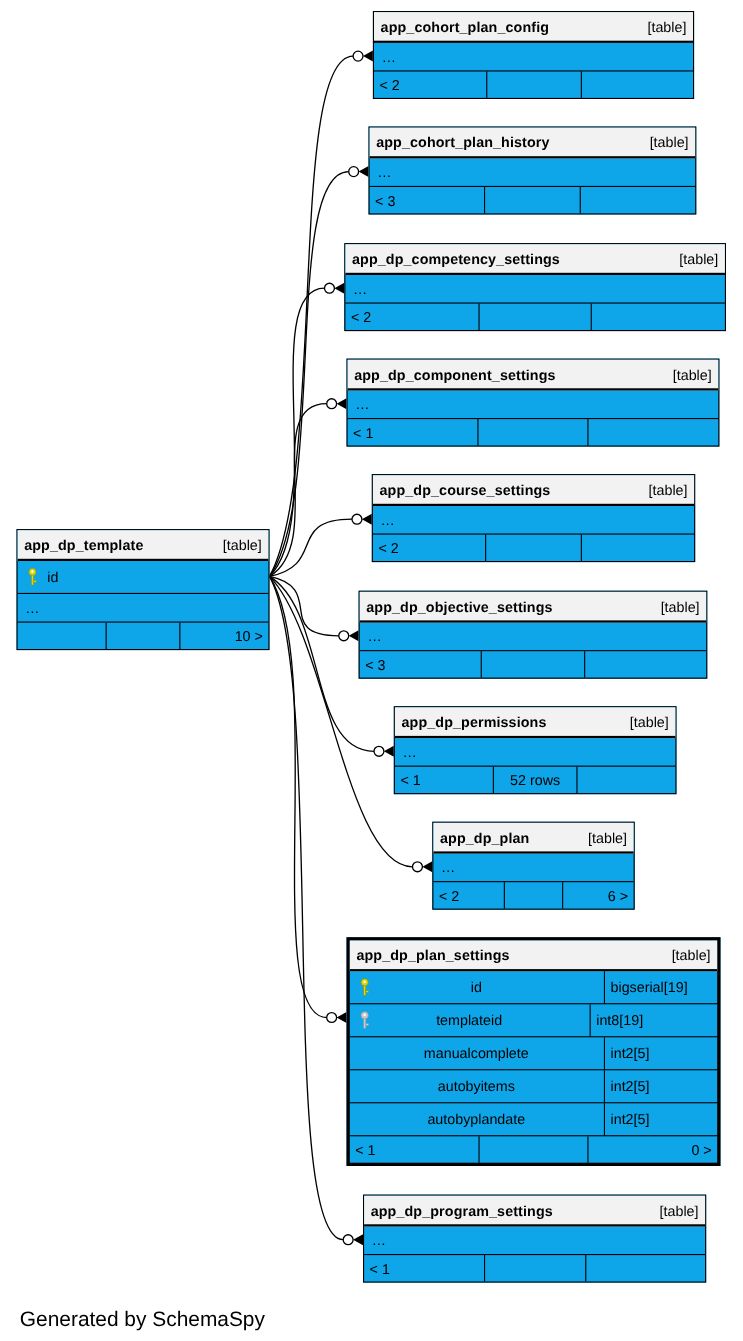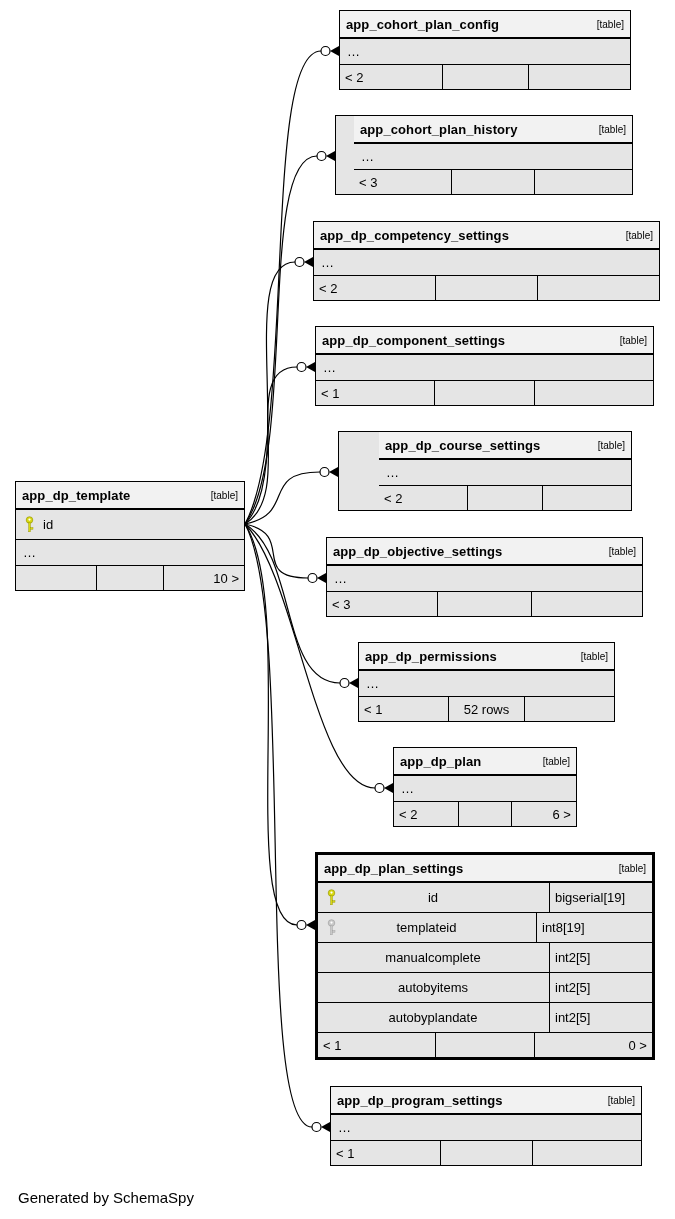--- a/index.html
+++ b/index.html
@@ -1,37 +1,37 @@
 <!DOCTYPE html>
 <html><head>
 <meta charset="utf-8">
 <style>
   html,body{margin:0;padding:0;background:#ffffff;}
   body{font-family:"Liberation Sans", sans-serif; color:#000;}
   #stage{position:relative;width:675px;height:1219px;background:#fff;overflow:hidden;}
   #edges{position:absolute;left:0;top:0;width:675px;height:1219px;}
-  .table-node{position:absolute;background:#e5e5e5;border:1px solid #000;box-sizing:border-box;}
+  .table-node{position:absolute;background:#0ea5e9;border:1px solid #000;box-sizing:border-box;}
   .table-node.emphasized{border-width:3px;}
   .t-header{display:flex;justify-content:space-between;align-items:center;height:28px;
             padding:0 6px;box-sizing:border-box;border-bottom:2px solid #000;background:#f2f2f2;}
   .t-name{font-weight:bold;font-size:13px;letter-spacing:0.1px;white-space:nowrap;}
-  .t-badge{font-size:10px;white-space:nowrap;}
+  .t-badge{font-size:13px;white-space:nowrap;}
   .t-row{display:flex;align-items:center;height:30px;border-bottom:1px solid #000;
          box-sizing:border-box;font-size:13px;}
   .t-row.ellipsis-row{height:26px;padding-left:7px;letter-spacing:1px;}
   .key-slot{width:27px;display:flex;justify-content:center;align-items:center;flex:none;}
   .f-name{flex:1;white-space:nowrap;overflow:hidden;}
   .f-type{flex:none;align-self:stretch;display:flex;align-items:center;
           border-left:1px solid #000;padding-left:5px;box-sizing:border-box;white-space:nowrap;margin-left:28px;}
   .t-footer{display:flex;height:24px;font-size:13px;box-sizing:border-box;}
   .t-footer .fc{display:flex;align-items:center;padding:0 5px;box-sizing:border-box;white-space:nowrap;}
   .fc-left{width:35%;}
   .fc-center{width:30%;justify-content:center;border-left:1px solid #000;border-right:1px solid #000;}
   .fc-right{width:35%;justify-content:flex-end;}
-  #caption{position:absolute;left:18px;top:1189px;font-size:15px;}
+  #caption{position:absolute;left:18px;top:1189px;font-size:19px;}
 </style>
 </head>
 <body>
 
 <div id="stage">
   <svg id="edges" xmlns="http://www.w3.org/2000/svg" viewBox="0 0 675 1219">
       <path d="M 245,524 C 297,429.4 261,51 321,51" fill="none" stroke="#000000" stroke-width="1.2"></path>
       <circle cx="325.5" cy="51" r="4.5" fill="#ffffff" stroke="#000000" stroke-width="1.2"></circle>
       <path d="M 330,51 L 339,46 L 339,56 Z" fill="#000000"></path>
       <path d="M 245,524 C 297,450.4 257,156 317,156" fill="none" stroke="#000000" stroke-width="1.2"></path>
@@ -68,21 +68,21 @@
           <span class="t-name">app_cohort_plan_config</span>
           <span class="t-badge">[table]</span>
         </div>
         <div class="t-row ellipsis-row">…</div>
         <div class="t-footer">
           <span class="fc fc-left">&lt; 2</span>
           <span class="fc fc-center"></span>
           <span class="fc fc-right"></span>
         </div>
       </div>
-      <div class="table-node" style="left: 335px; top: 115px; width: 298px; padding-left: 18px;">
+      <div class="table-node" style="left: 335px; top: 115px; width: 298px;">
         <div class="t-header">
           <span class="t-name">app_cohort_plan_history</span>
           <span class="t-badge">[table]</span>
         </div>
         <div class="t-row ellipsis-row">…</div>
         <div class="t-footer">
           <span class="fc fc-left">&lt; 3</span>
           <span class="fc fc-center"></span>
           <span class="fc fc-right"></span>
         </div>
@@ -104,21 +104,21 @@
           <span class="t-name">app_dp_component_settings</span>
           <span class="t-badge">[table]</span>
         </div>
         <div class="t-row ellipsis-row">…</div>
         <div class="t-footer">
           <span class="fc fc-left">&lt; 1</span>
           <span class="fc fc-center"></span>
           <span class="fc fc-right"></span>
         </div>
       </div>
-      <div class="table-node" style="left: 338px; top: 431px; width: 294px; padding-left: 40px;">
+      <div class="table-node" style="left: 338px; top: 431px; width: 294px;">
         <div class="t-header">
           <span class="t-name">app_dp_course_settings</span>
           <span class="t-badge">[table]</span>
         </div>
         <div class="t-row ellipsis-row">…</div>
         <div class="t-footer">
           <span class="fc fc-left">&lt; 2</span>
           <span class="fc fc-center"></span>
           <span class="fc fc-right"></span>
         </div>

